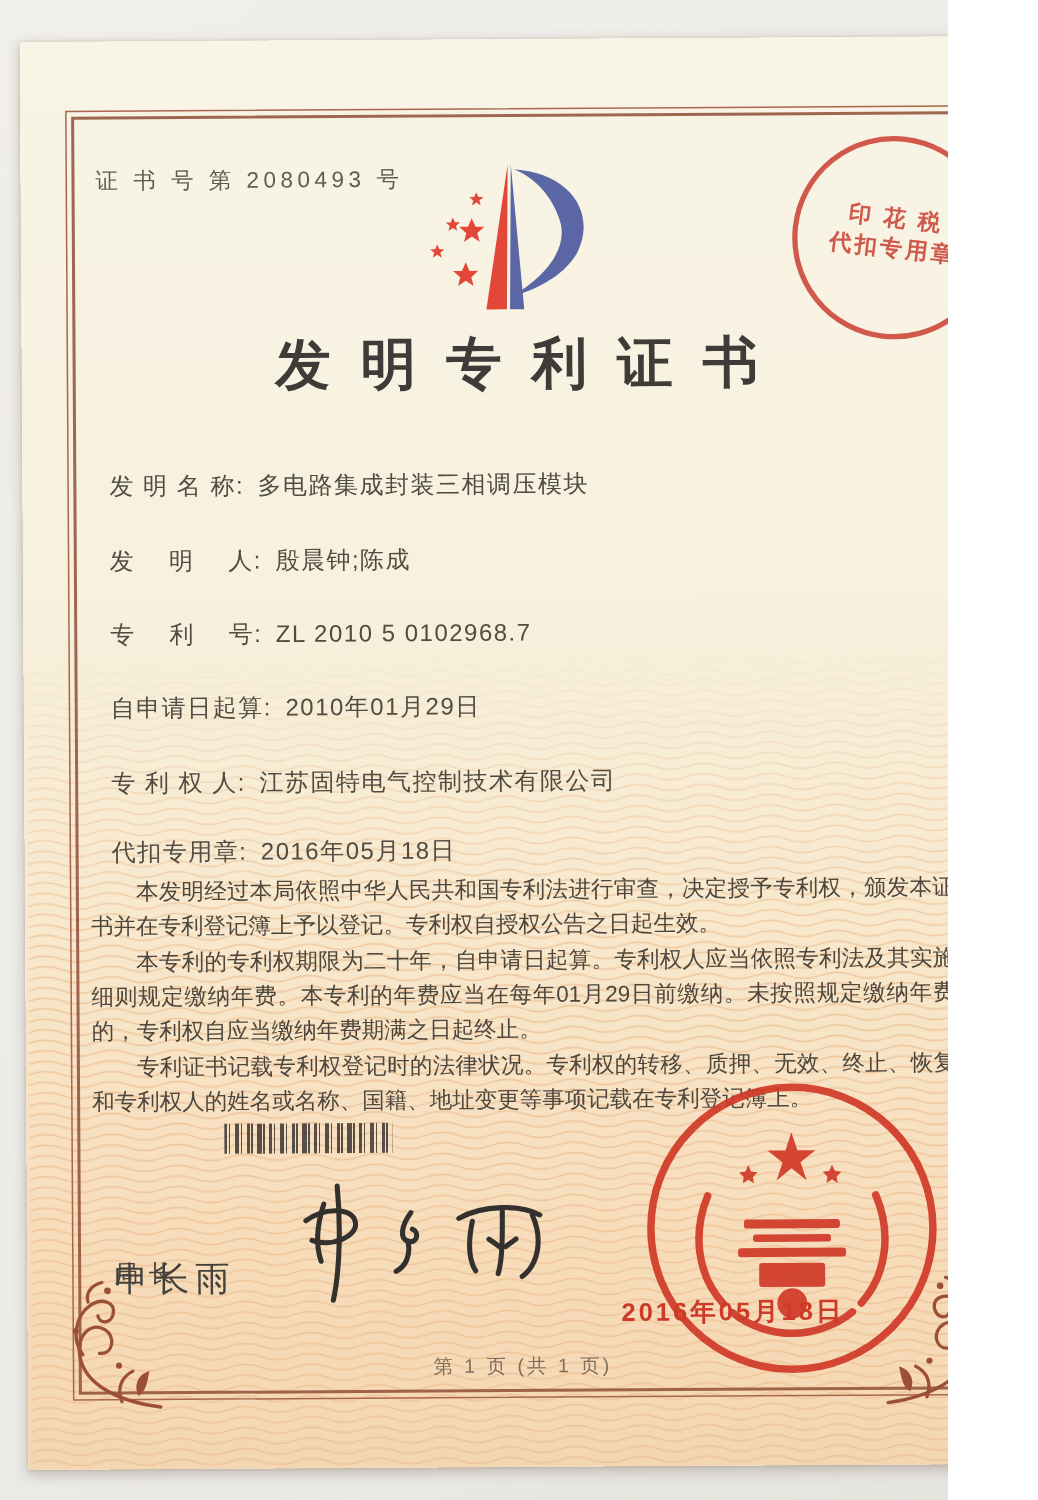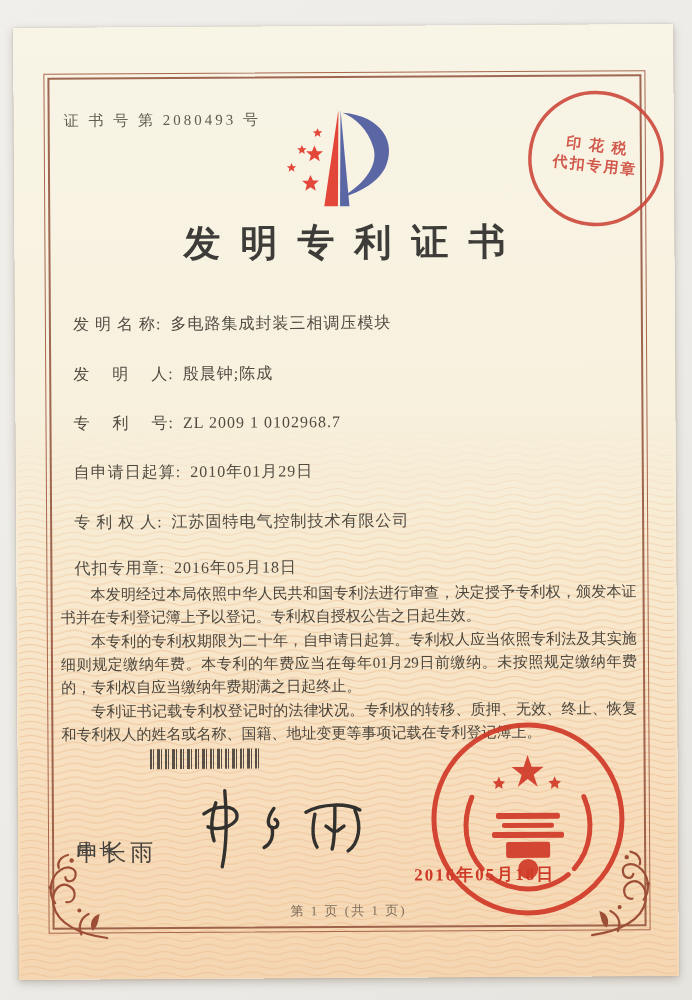--- a/index.html
+++ b/index.html
@@ -1,18 +1,18 @@
 <!DOCTYPE html>
 <html><head>
 <meta charset="utf-8">
 <style>
   html,body{margin:0;padding:0;}
-  .photo{position:relative;width:692px;height:1000px;overflow:hidden;
+  .photo{position:relative;width:632px;height:1000px;overflow:hidden;
     background:linear-gradient(135deg,#f1efeb 0%,#ecebe7 55%,#e6e4df 100%);
-    font-family:Liberation Serif, serif;}
+    font-family:Liberation Sans, sans-serif;}
   .paper{position:absolute;left:16px;top:26px;width:660px;height:952px;
     background:linear-gradient(to bottom,#f8f4e6 0%,#f7f1de 38%,#f8e8cd 62%,#f7dcba 85%,#f5d6b2 100%);
     box-shadow:0 3px 9px rgba(90,70,50,.30),0 0 2px rgba(90,70,50,.25);
     transform:rotate(-0.35deg);}
   .waves{position:absolute;left:2px;right:2px;bottom:2px;height:58%;
     -webkit-mask-image:linear-gradient(to bottom,transparent 0,rgba(0,0,0,.5) 90px,black 220px);
     mask-image:linear-gradient(to bottom,transparent 0,rgba(0,0,0,.5) 90px,black 220px);}
   .frame{position:absolute;left:30px;right:28px;top:46px;bottom:46px;
     border:1px solid #a8664d;}
   .frame-inner{position:absolute;inset:3px;border:2px solid #8f4e38;opacity:.85;}
@@ -124,21 +124,21 @@
 
     <div class="title">发明专利证书</div>
 
     <div class="field" style="top:287px">
       <span class="lbl">发 明 名 称:</span><span class="val">多电路集成封装三相调压模块</span>
     </div>
     <div class="field" style="top:337px">
       <span class="lbl">发　 明　 人:</span><span class="val">殷晨钟;陈成</span>
     </div>
     <div class="field" style="top:386px">
-      <span class="lbl">专　 利　 号:</span><span class="val">ZL 2009 1 0102968.7</span>
+      <span class="lbl">专　 利　 号:</span><span class="val">ZL 2010 5 0102968.7</span>
     </div>
     <div class="field" style="top:435px">
       <span class="lbl">自申请日起算:</span><span class="val">2010年01月29日</span>
     </div>
     <div class="field" style="top:485px">
       <span class="lbl">专 利 权 人:</span><span class="val">江苏固特电气控制技术有限公司</span>
     </div>
     <div class="field" style="top:531px">
       <span class="lbl">代扣专用章:</span><span class="val">2016年05月18日</span>
     </div>

